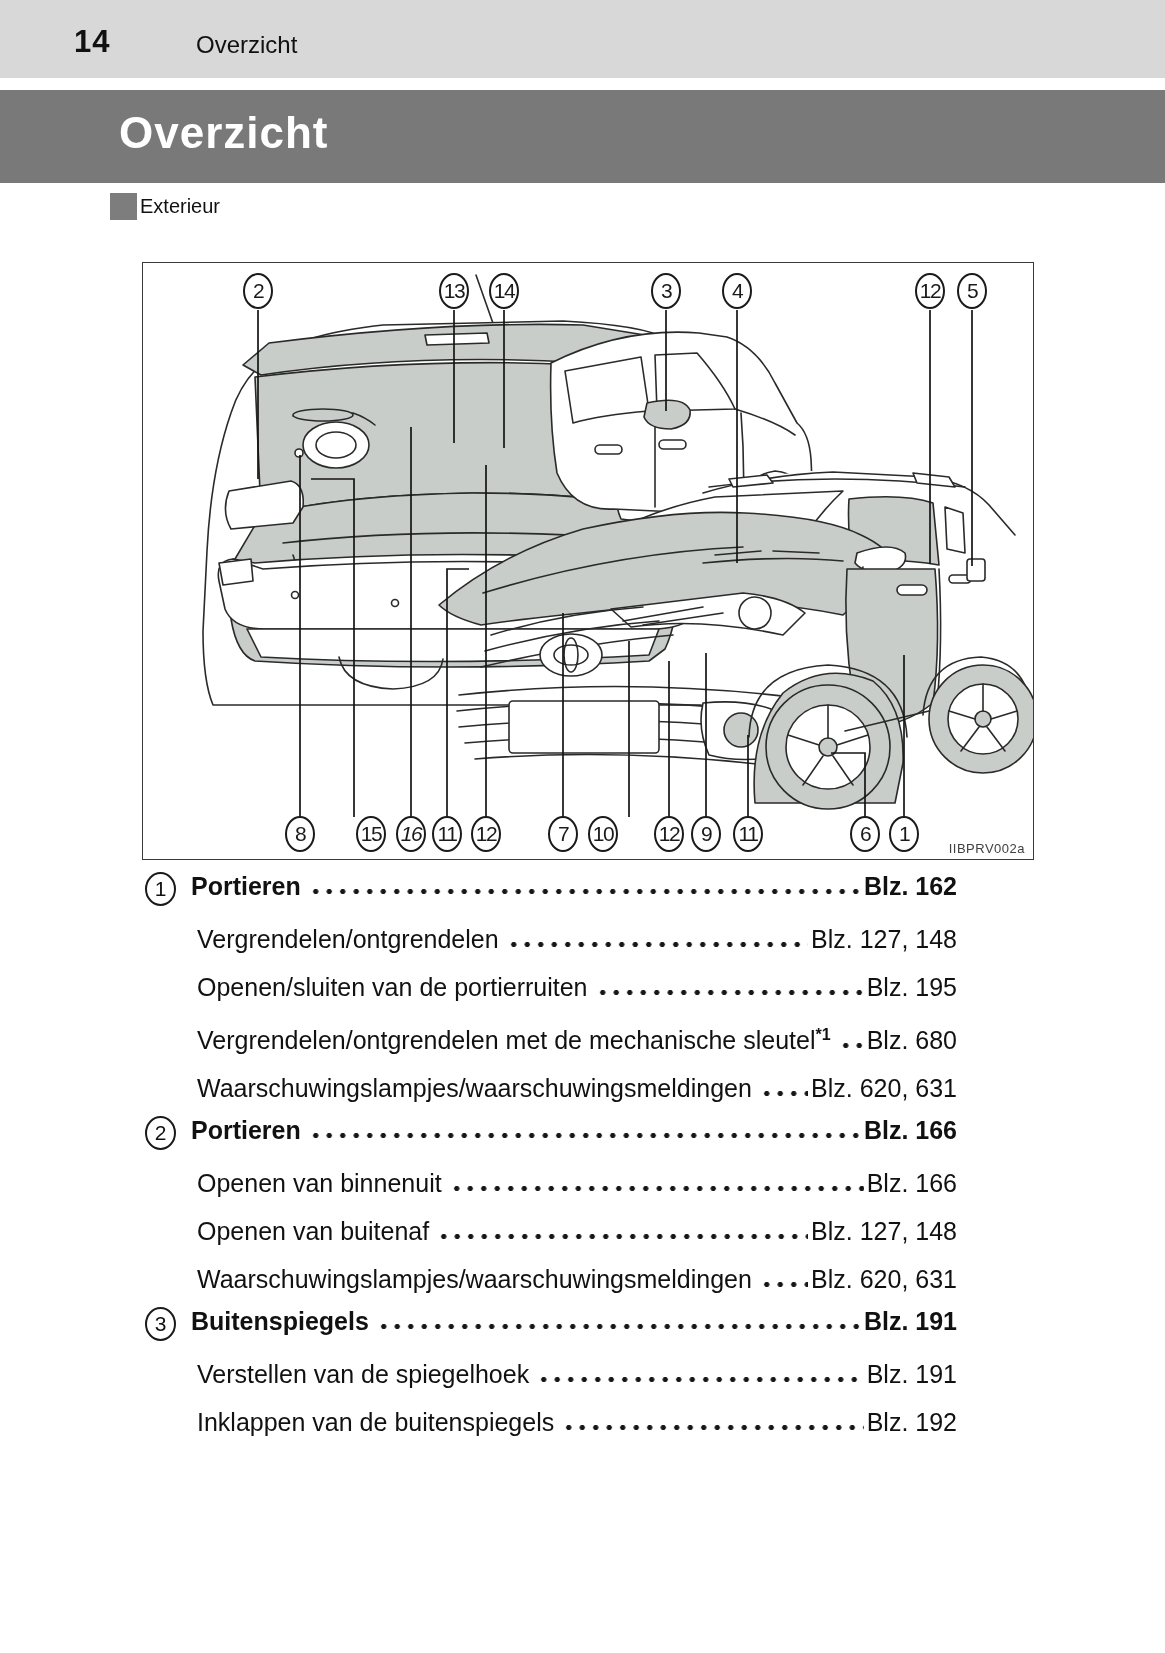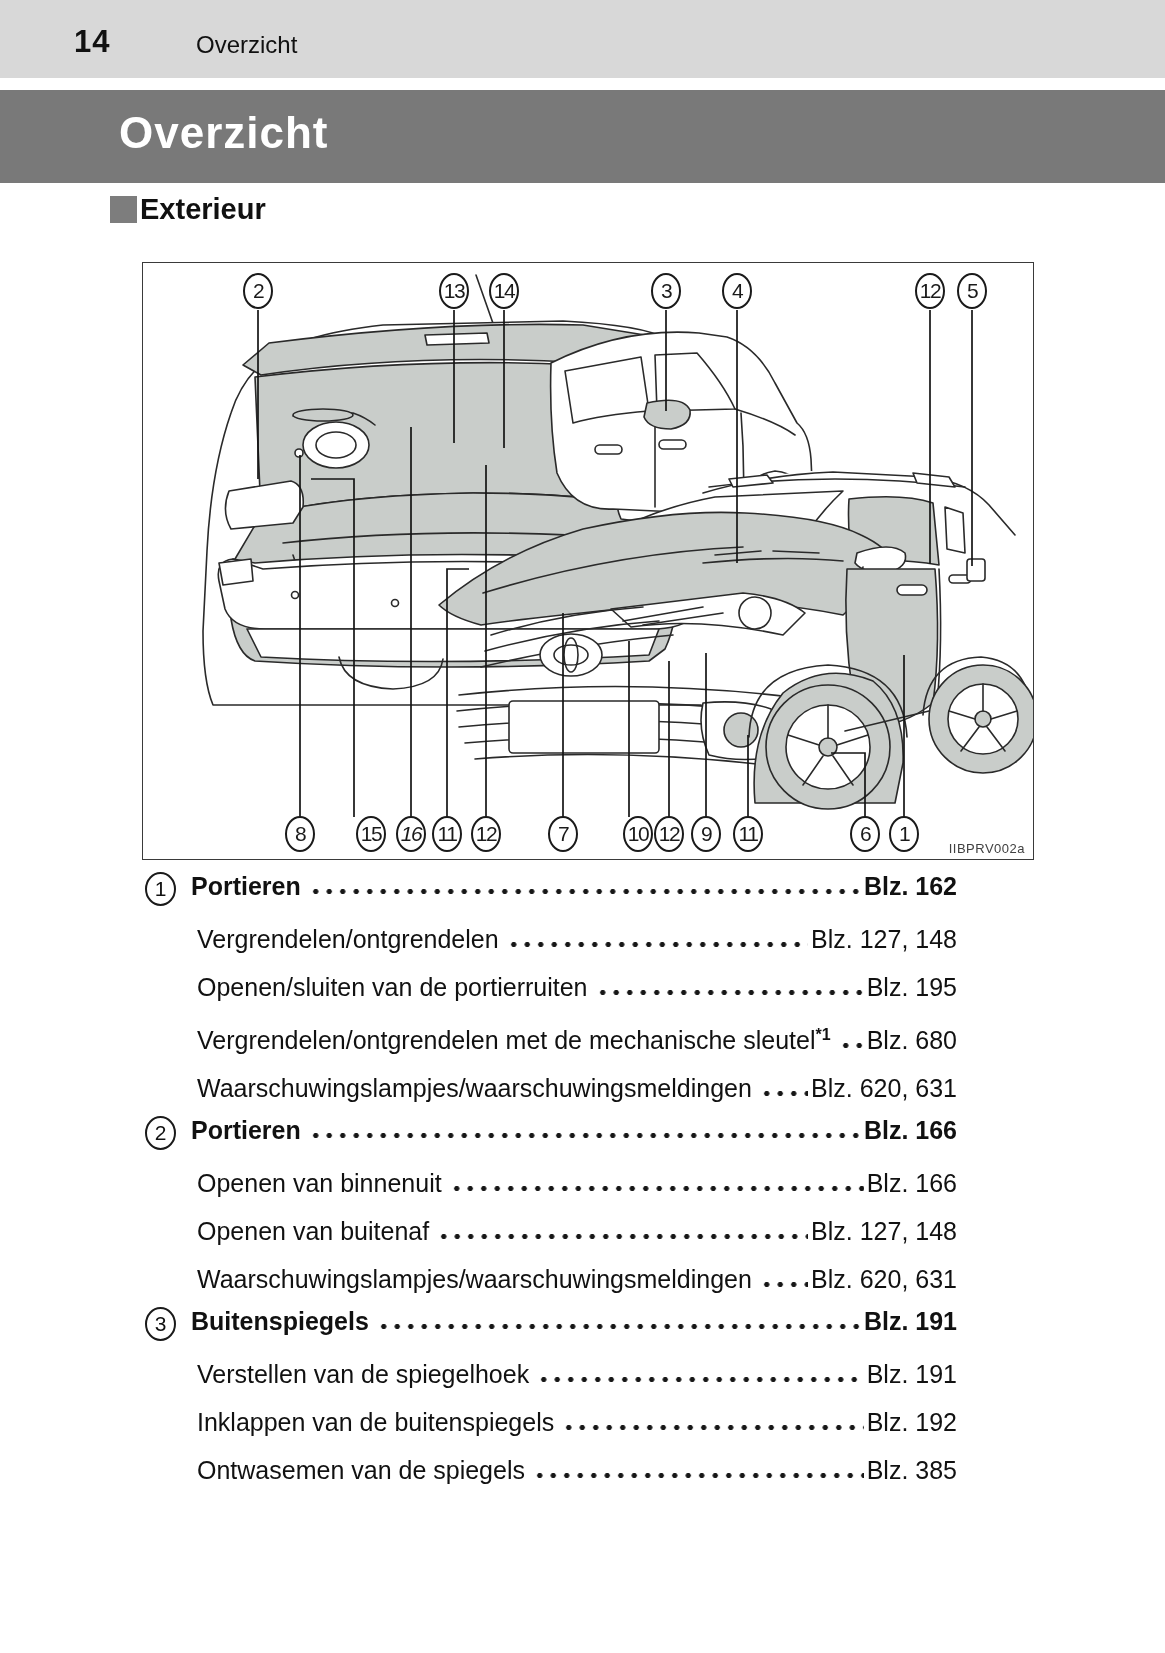--- a/index.html
+++ b/index.html
@@ -15,21 +15,21 @@
   .top-strip .pageno{position:absolute;left:74px;top:24px;font-size:31px;font-weight:bold;letter-spacing:1px;}
   .top-strip .sec{position:absolute;left:196px;top:31px;font-size:24px;}
 
   
   .banner{position:absolute;left:0;top:90px;width:1165px;height:93px;background:#797979;}
   .banner .title{position:absolute;left:119px;top:18px;font-size:44px;font-weight:bold;color:#fff;letter-spacing:1px;}
 
   
   .sect-head{position:absolute;left:110px;top:193px;display:flex;align-items:center;}
   .sect-head .sq{width:27px;height:27px;background:#7d7d7d;margin-right:3px;}
-  .sect-head .txt{font-size:29px;font-weight:bold;}
+  .sect-head .txt{font-size:20px;font-weight:normal;}
 
   
   .figure{position:absolute;left:142px;top:262px;width:890px;height:596px;border:1px solid #3a3a3a;background:#fff;}
   .figure svg{position:absolute;left:0;top:0;}
   .callout{
     position:absolute;width:30px;height:36px;border:2px solid #1a1a1a;border-radius:50%;
     background:#fff;display:flex;align-items:center;justify-content:center;
     font-size:21px;color:#1a1a1a;letter-spacing:-1.5px;box-sizing:border-box;
   }
   .fig-code{position:absolute;right:8px;bottom:3px;font-size:13px;color:#404040;letter-spacing:.5px;}
@@ -216,21 +216,21 @@
     <div class="callout" style="left:579px;top:10px;">4</div>
     <div class="callout" style="left:772px;top:10px;">12</div>
     <div class="callout" style="left:814px;top:10px;">5</div>
 
     <div class="callout" style="left:142px;top:553px;">8</div>
     <div class="callout" style="left:213px;top:553px;">15</div>
     <div class="callout" style="left:253px;top:553px;font-style:italic;">16</div>
     <div class="callout" style="left:289px;top:553px;">11</div>
     <div class="callout" style="left:328px;top:553px;">12</div>
     <div class="callout" style="left:405px;top:553px;">7</div>
-    <div class="callout" style="left:480px;top:553px;">10</div>
+    <div class="callout" style="left:445px;top:553px;">10</div>
     <div class="callout" style="left:511px;top:553px;">12</div>
     <div class="callout" style="left:548px;top:553px;">9</div>
     <div class="callout" style="left:590px;top:553px;">11</div>
     <div class="callout" style="left:707px;top:553px;">6</div>
     <div class="callout" style="left:746px;top:553px;">1</div>
 
     <div class="fig-code">IIBPRV002a</div>
   </div>
 
   <div class="toc">
@@ -293,20 +293,15 @@
     <div class="toc-row sub">
       <span class="lbl">Verstellen van de spiegelhoek</span>
       <span class="leader"></span>
       <span class="ref">Blz. 191</span>
     </div>
     <div class="toc-row sub">
       <span class="lbl">Inklappen van de buitenspiegels</span>
       <span class="leader"></span>
       <span class="ref">Blz. 192</span>
     </div>
-    <div class="toc-row sub">
-      <span class="lbl">Ontwasemen van de spiegels</span>
-      <span class="leader"></span>
-      <span class="ref">Blz. 385</span>
-    </div>
 
   </div>
 </div>
 
 </body></html>

